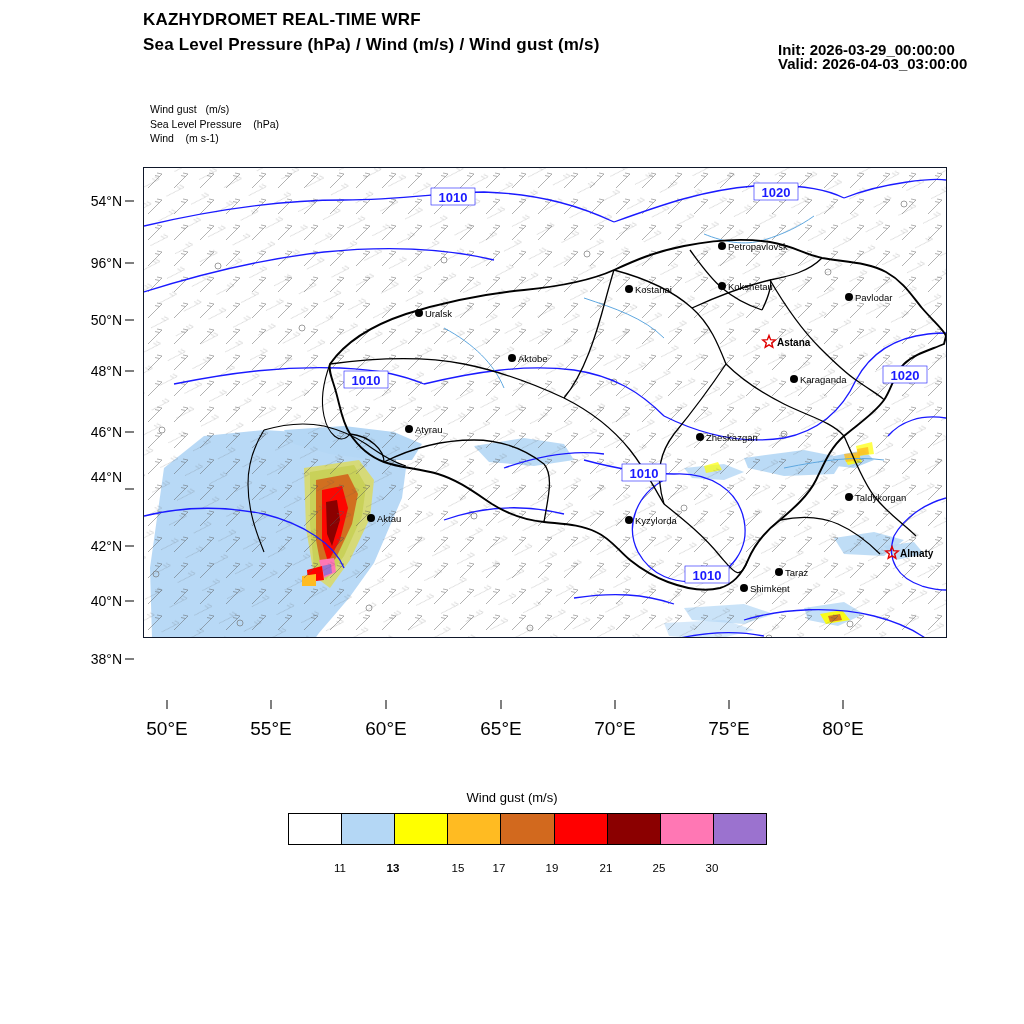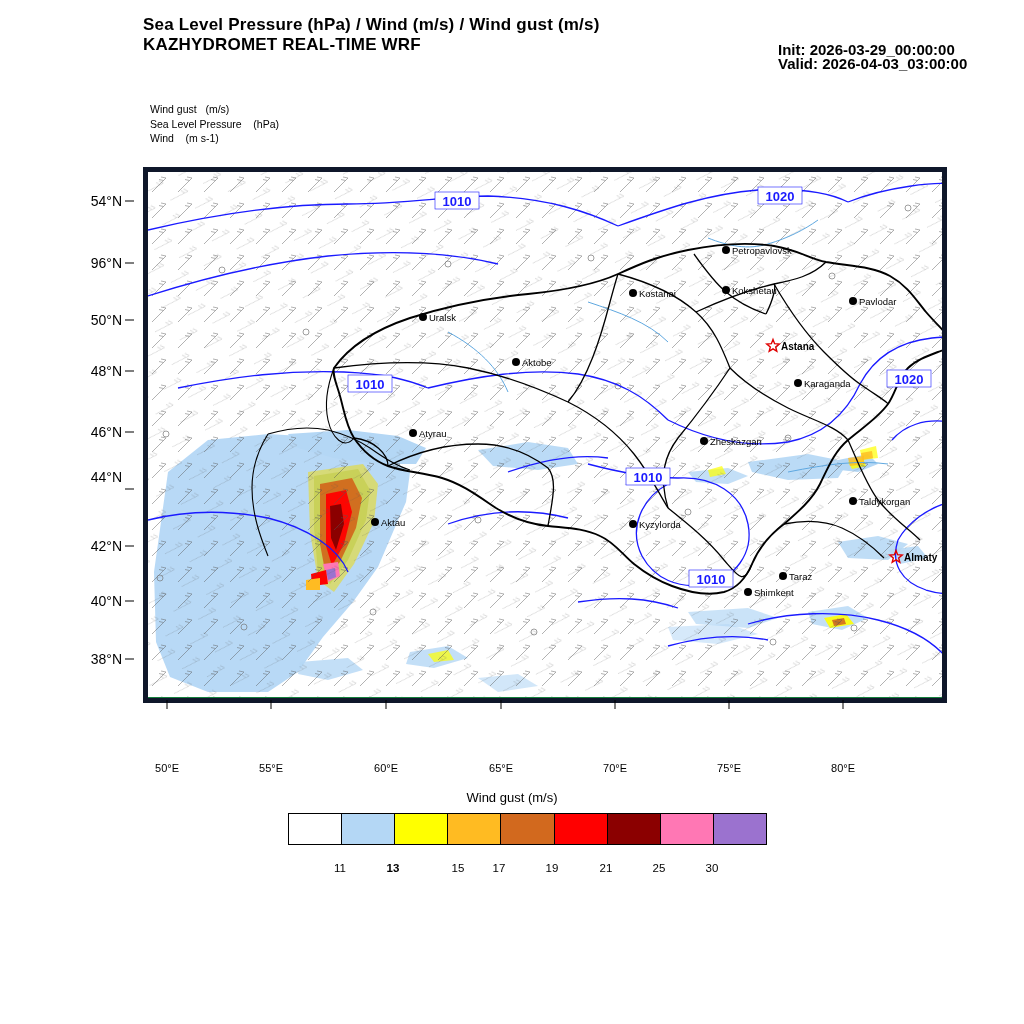--- a/index.html
+++ b/index.html
@@ -45,33 +45,33 @@
     font-size: 10.5px;
     line-height: 14.5px;
     white-space: pre;
   }
 
   
   #map-frame {
     left: 143px;
     top: 167px;
     width: 804px;
-    height: 536px;
-    border: 5px solid #0f172a;
+    height: 471px;
+    border: 1px solid #0f172a;
     box-sizing: border-box;
     overflow: hidden;
-    background: #15803d;
+    background: #a16207;
   }
   #map-svg { display: block; }
   #ylabels { left: 60px; top: 167px; width: 74px; height: 527px; }
   .ytick { position: absolute; right: 12px; transform: translateY(-50%); font-size: 14px; }
   .ytickmark { position: absolute; right: 0px; width: 9px; height: 1px; background:#000; transform: translateY(-50%);}
 
   #xlabels { left: 143px; top: 700px; width: 804px; height: 44px; }
-  .xtick { position: absolute; top: 18px; transform: translateX(-50%); font-size: 11px; margin-top: 44px; }
+  .xtick { position: absolute; top: 18px; transform: translateX(-50%); font-size: 19px; }
   .xtickmark { position: absolute; top: 0px; width: 1px; height: 9px; background:#000; transform: translateX(-50%);}
 
   
   #cbar-title {
     left: 0; right: 0; top: 790px;
     text-align: center;
     font-size: 13px;
   }
   #cbar-wrap {
     left: 288px;
@@ -103,22 +103,22 @@
   
   .city-dot { fill: #000; }
   .city-txt { font-family: "Liberation Sans", sans-serif; font-size: 9.5px; fill: #000; }
   .capital-txt { font-family: "Liberation Sans", sans-serif; font-size: 10px; font-weight: bold; fill: #000; }
   .iso-txt { font-family: "Liberation Sans", sans-serif; font-size: 13px; fill: #1a1aff; font-weight: bold; }
 </style>
 </head>
 <body>
 
 <div class="abs" id="title-block">
+  <div id="title-line1">KAZHYDROMET REAL-TIME WRF</div>
   <div id="title-line2">Sea Level Pressure  (hPa) / Wind  (m/s) / Wind gust  (m/s)</div>
-  <div id="title-line1">KAZHYDROMET REAL-TIME WRF</div>
 </div>
 
 <div class="abs" id="init-block">
   <div>Init: 2026-03-29_00:00:00</div>
   <div>Valid: 2026-04-03_03:00:00</div>
 </div>
 
 <div class="abs" id="legend-vars">Wind gust   (m/s)
 Sea Level Pressure    (hPa)
 Wind    (m s-1)</div>

